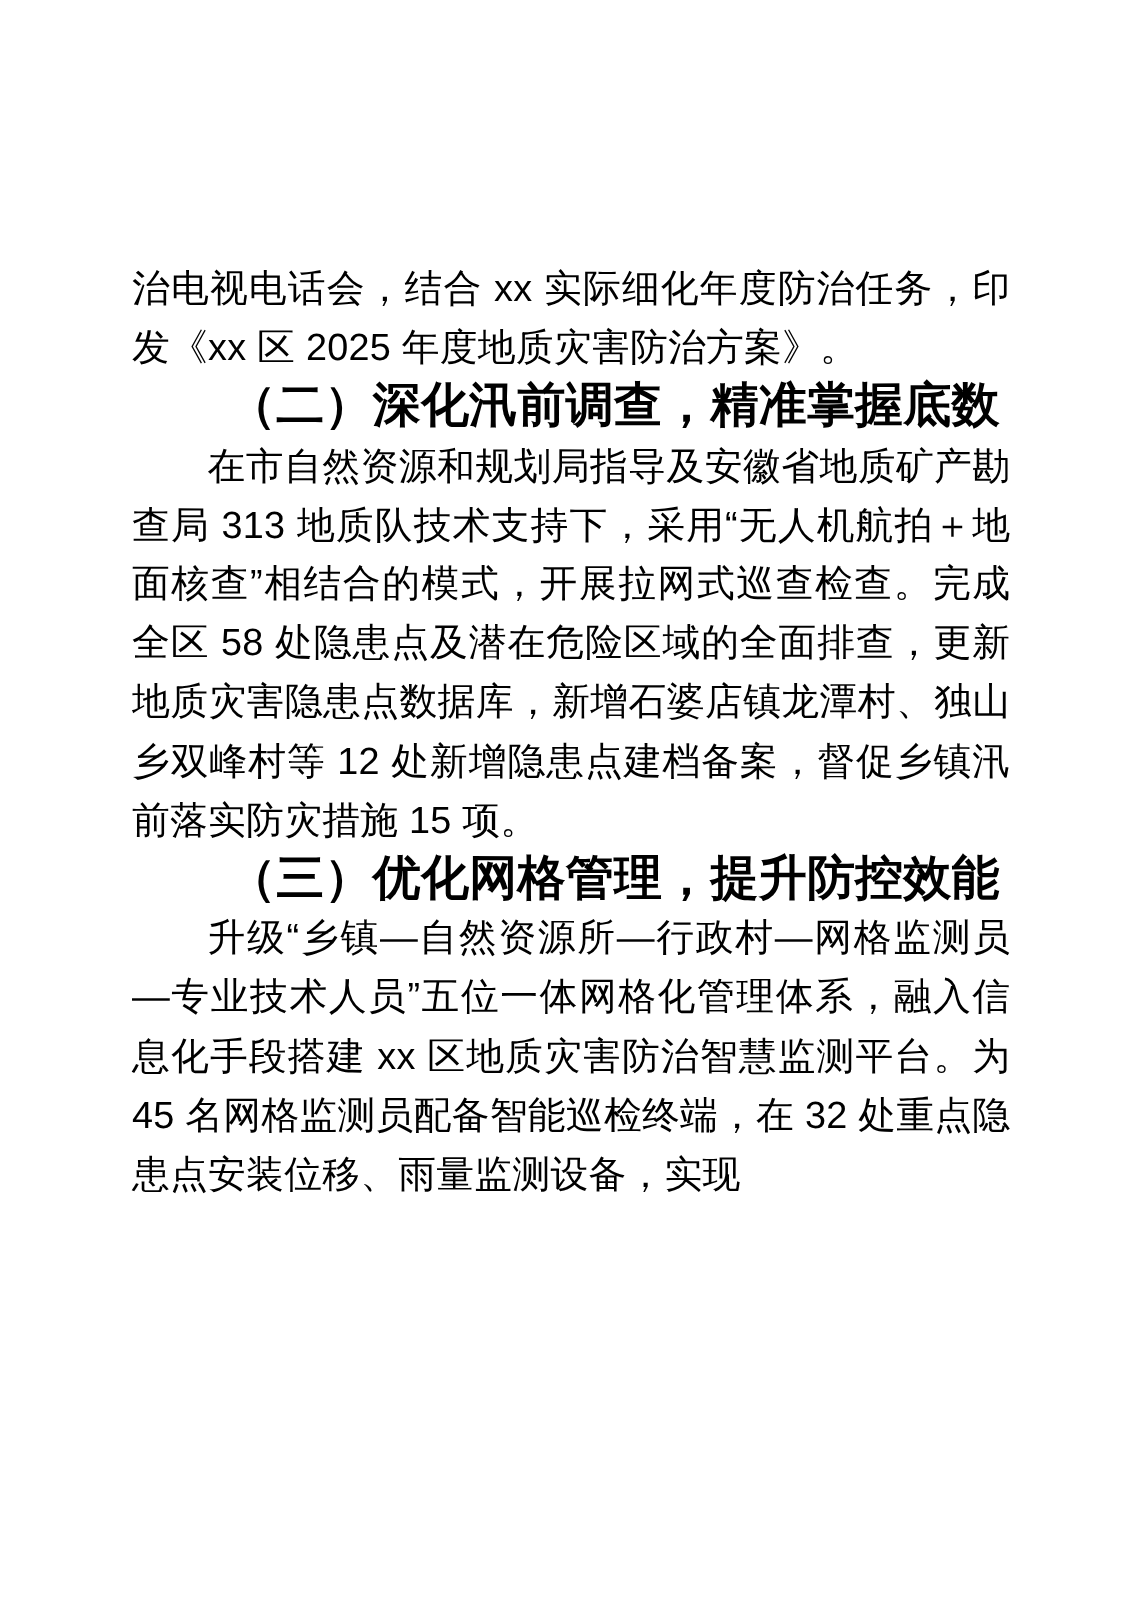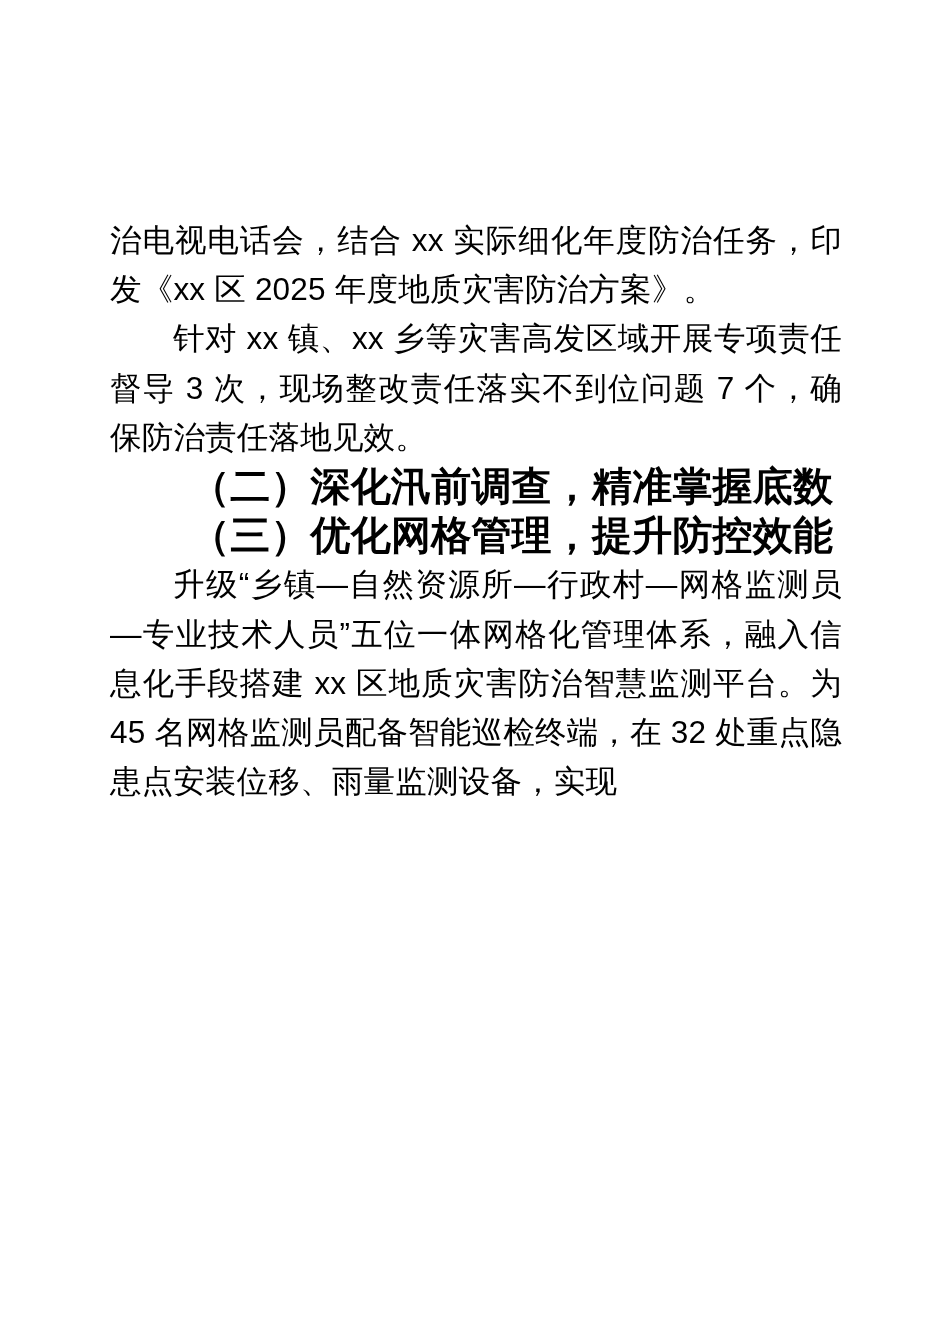--- a/index.html
+++ b/index.html
@@ -63,23 +63,23 @@
 </style>
 </head>
 <body>
 
 <div class="page">
   <div class="doc-body">
 
     <p class="para no-indent">治电视电话会，结合 xx 实际细化年度防治任务，印发《xx 区 2025 年度地质灾害防治方案》。</p>
 
 
-    <p class="para">针对 xx 镇、xx 乡等灾害高发区域开展专项责任督导 3 次，现场整改责任落实不到位问题 7 个，确保防治责任落地见效。</p>
 
     <p class="heading">（二）深化汛前调查，精准掌握底数</p>
 
+    <p class="para">在市自然资源和规划局指导及安徽省地质矿产勘查局 313 地质队技术支持下，采用“无人机航拍＋地面核查”相结合的模式，开展拉网式巡查检查。完成全区 58 处隐患点及潜在危险区域的全面排查，更新地质灾害隐患点数据库，新增石婆店镇龙潭村、独山乡双峰村等 12 处新增隐患点建档备案，督促乡镇汛前落实防灾措施 15 项。</p>
 
     <p class="heading">（三）优化网格管理，提升防控效能</p>
 
     <p class="para">升级“乡镇—自然资源所—行政村—网格监测员—专业技术人员”五位一体网格化管理体系，融入信息化手段搭建 xx 区地质灾害防治智慧监测平台。为 45 名网格监测员配备智能巡检终端，在 32 处重点隐患点安装位移、雨量监测设备，实现</p>
 
   </div>
 </div>
 
 </body></html>

